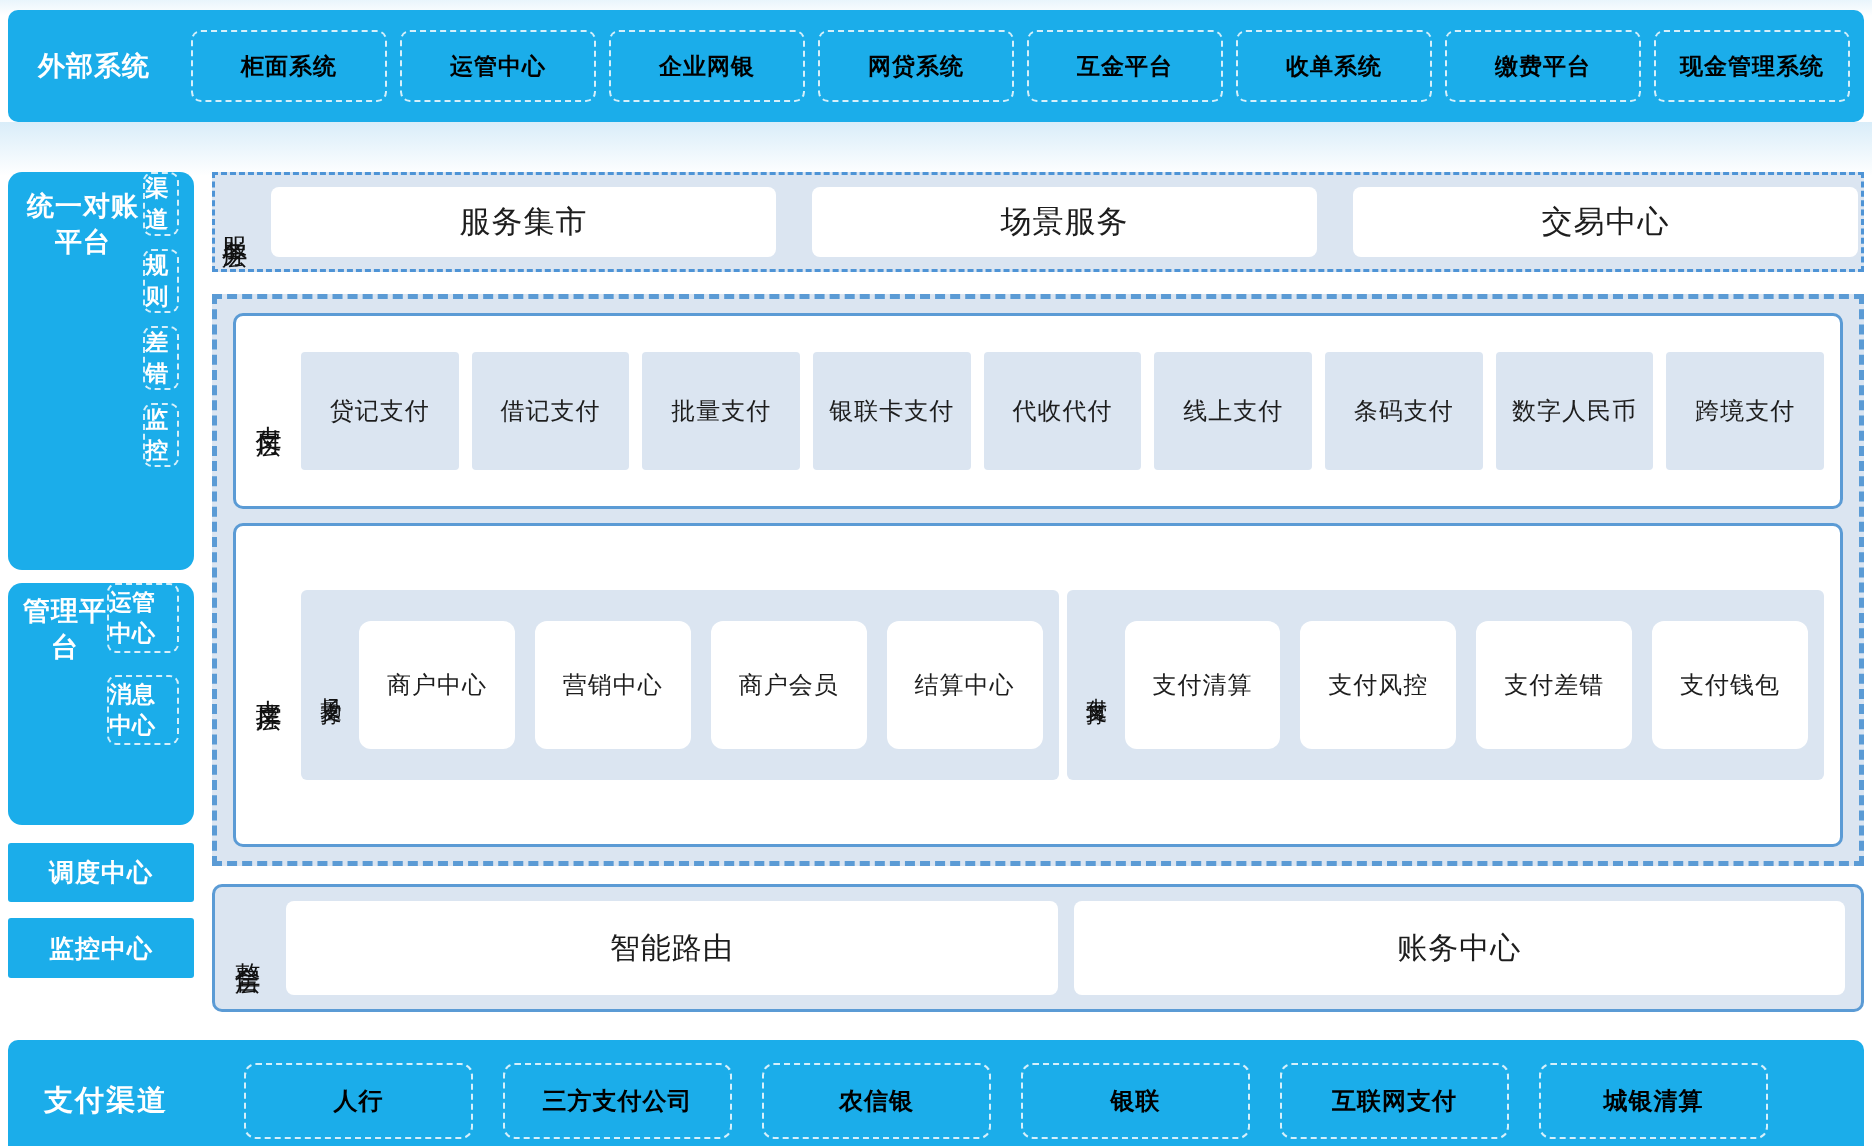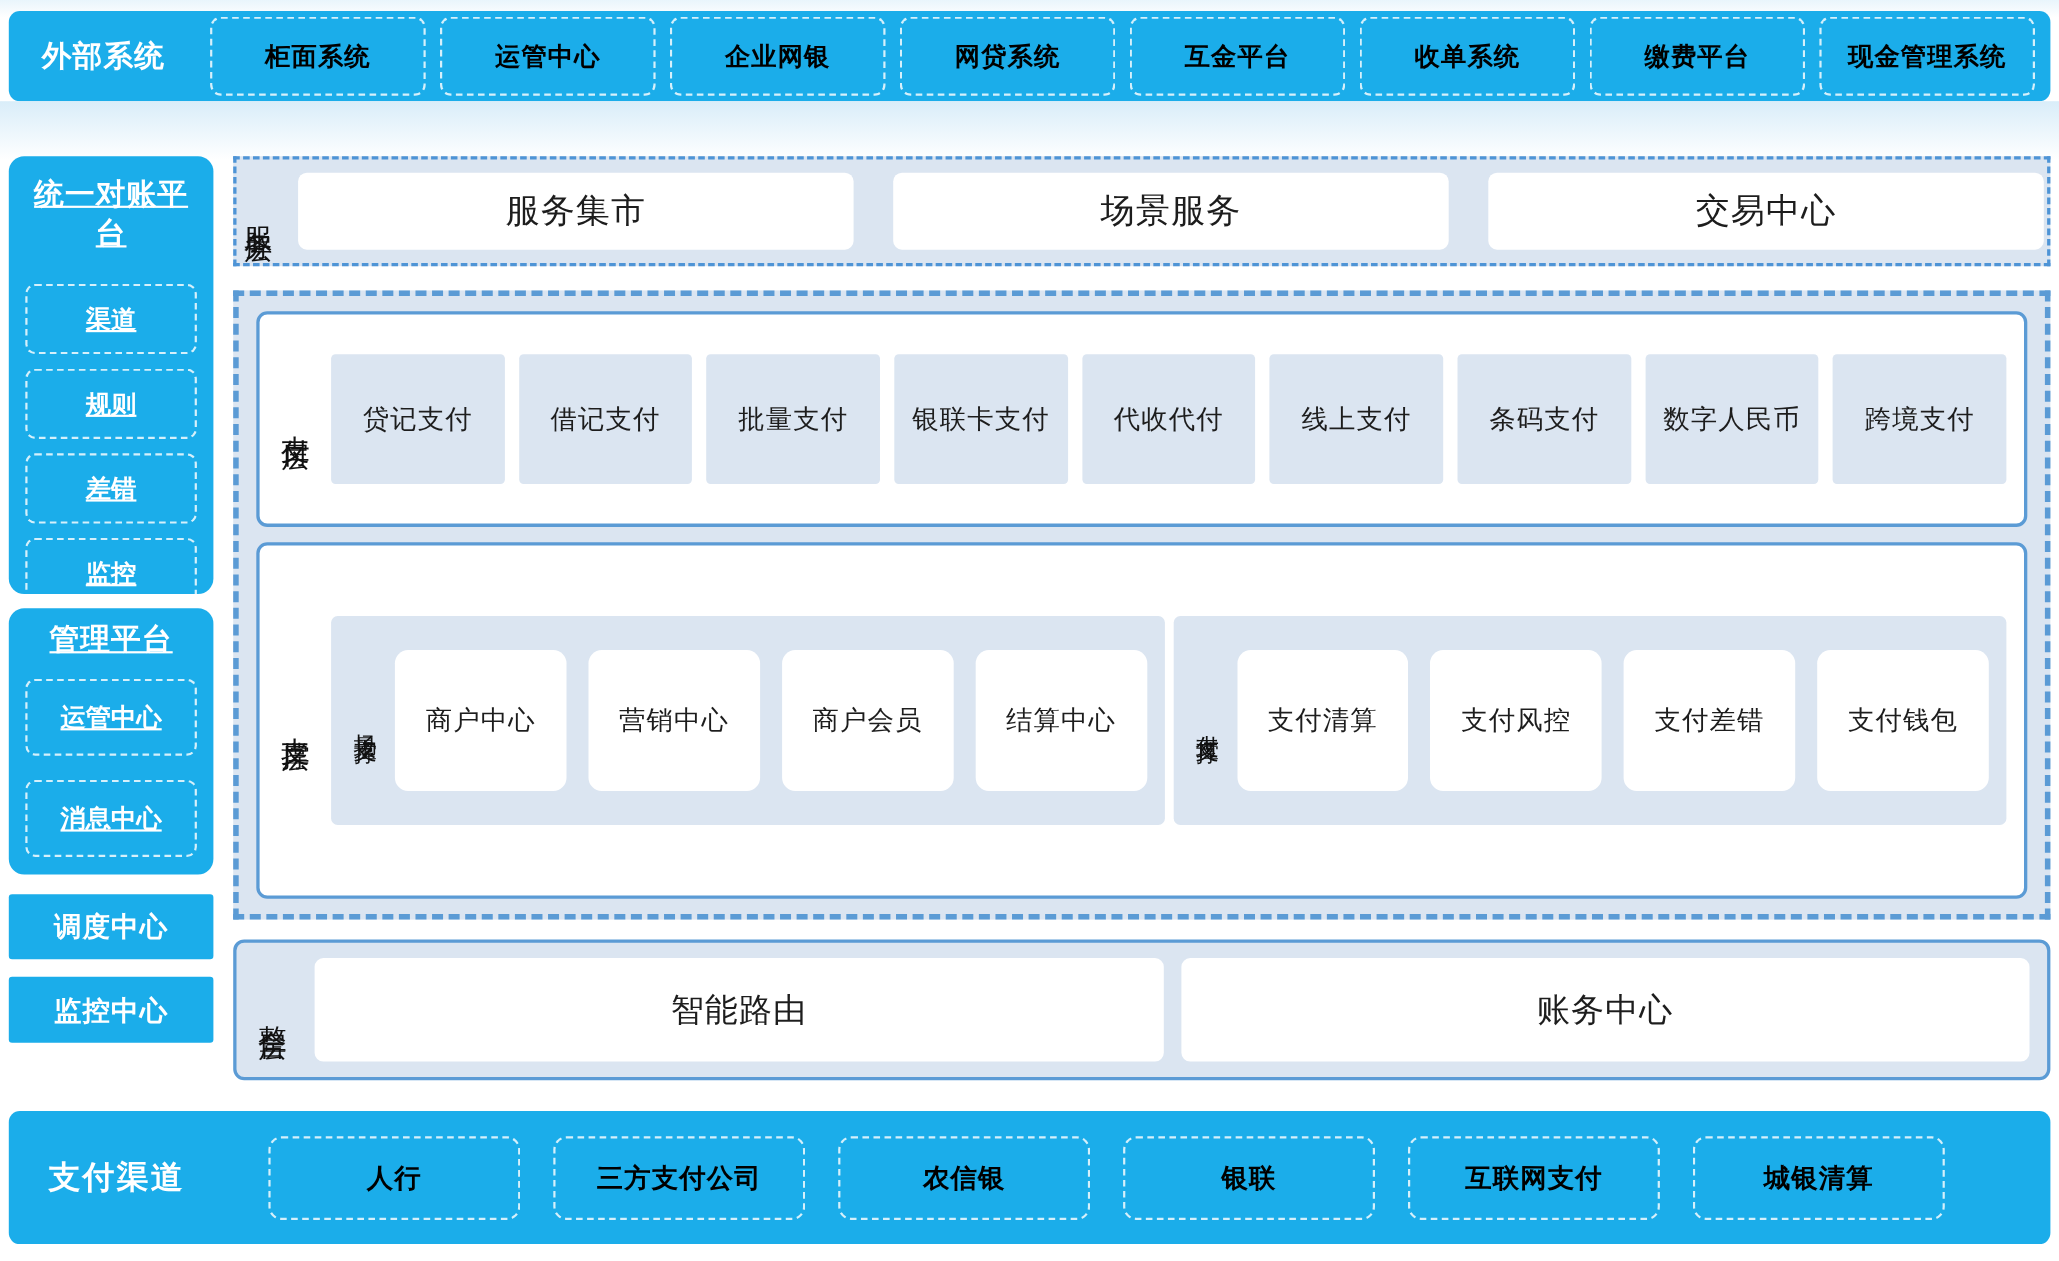--- a/index.html
+++ b/index.html
@@ -6,21 +6,21 @@
   html,body { width:1872px; height:1146px; }
   body {
     font-family: "Liberation Sans", "DejaVu Sans", sans-serif;
     background: linear-gradient(180deg, #e9f5fc 0px, #ffffff 16px);
     color:#1d1d1d;
     overflow:hidden;
   }
 
   
   .topbar {
-    margin:10px 8px 0 8px; height:82px;
+    margin:10px 8px 0 8px; height:112px;
     background:#1badea; border-radius:10px;
     display:flex; align-items:center;
     padding:0 14px 0 30px;
     justify-content:space-between;
   }
   .topbar-title {
     width:140px; flex:none; color:#fff;
     font-size:27px; font-weight:bold; letter-spacing:1px;
   }
   .hbar-items { flex:1; display:flex; gap:13px; margin-left:13px; height:72px; }
@@ -34,21 +34,21 @@
   .content {
     display:flex; height:890px;
     padding:50px 8px 0 8px;
     background: linear-gradient(180deg, #d9edf9 0px, rgba(255,255,255,0) 54px);
   }
 
   
   .sidebar { width:186px; flex:none; display:flex; flex-direction:column; }
   .side-card {
     background:#1badea; border-radius:14px; color:#fff;
-    padding:0 15px; display:flex; flex-direction:column;text-decoration:underline;
+    padding:0 15px; display:flex; 
   }
   .side-card-title {
     text-align:center; font-size:27px; font-weight:bold; letter-spacing:1px;
     line-height:36px;
   }
   .side-card-1 { height:398px; }
   .side-card-1 .side-card-title { margin:16px 0 28px 0; }
   .side-card-2 { height:242px; margin-top:13px; }
   .side-card-2 .side-card-title { margin:10px 0 18px 0; }
   .side-items { display:flex; flex-direction:column; gap:13px; }

